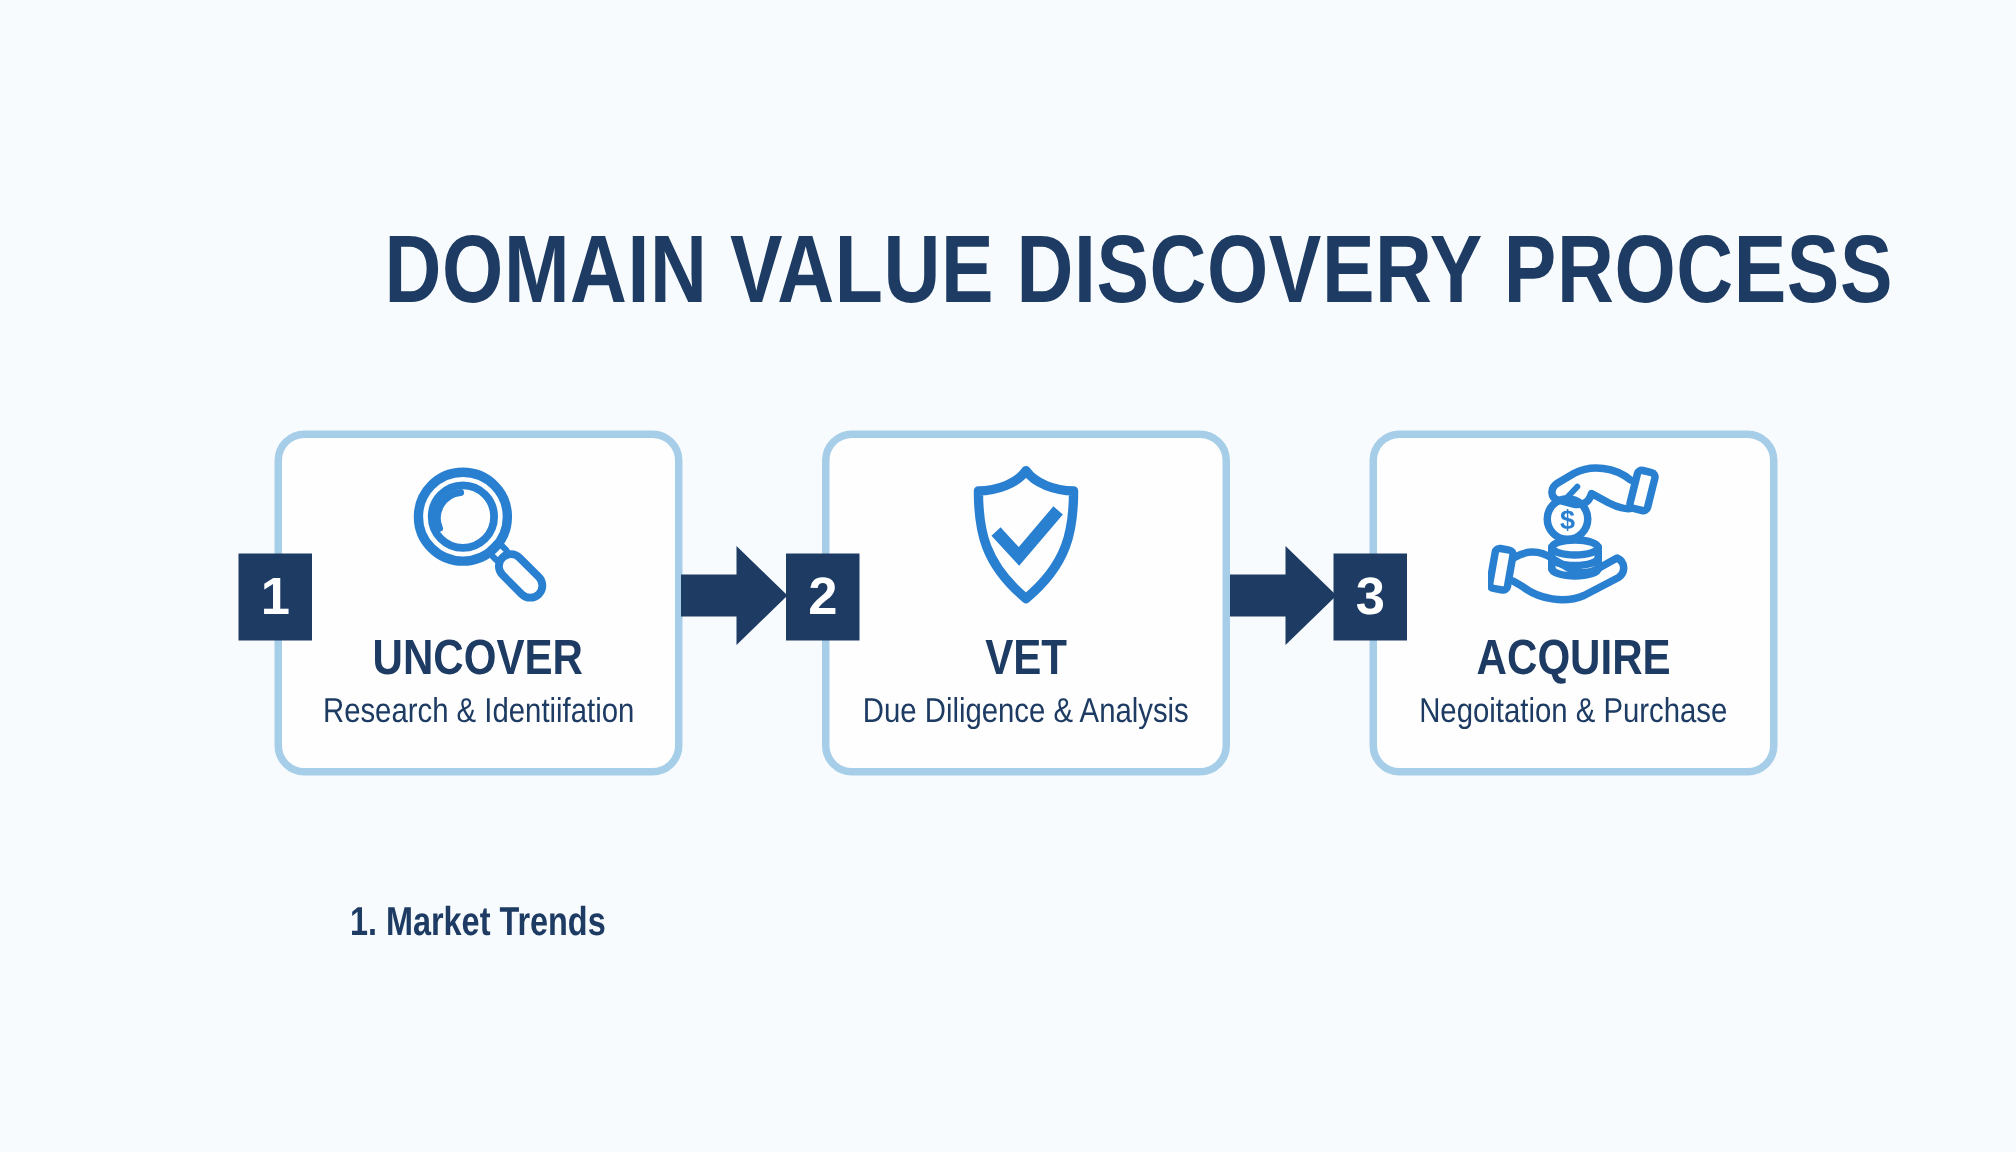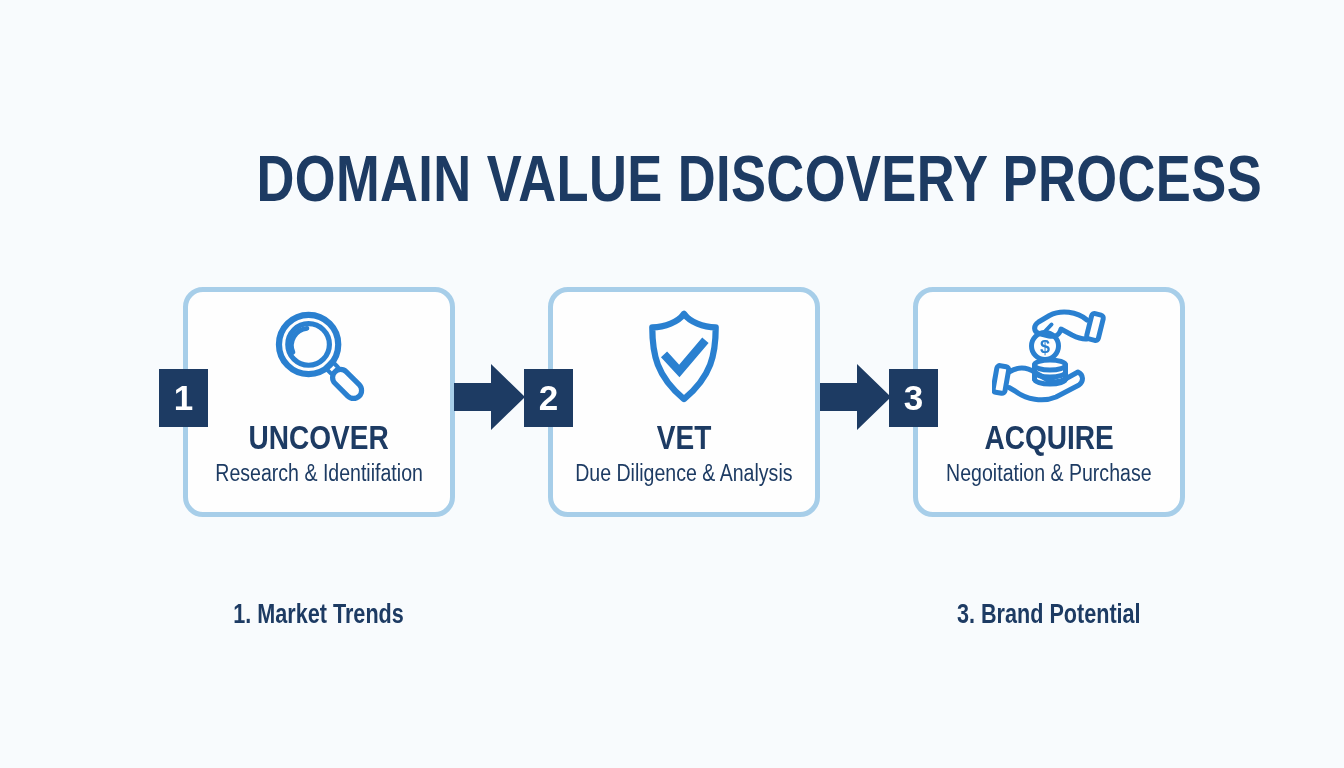--- a/index.html
+++ b/index.html
@@ -123,17 +123,14 @@
   </div>
   <div class="arrow arrow2">
     <svg width="71" height="66" viewBox="0 0 71 66" aria-hidden="true">
       <polygon points="0,19 37,19 37,0 71,33 37,66 37,47 0,47" fill="currentColor"></polygon>
     </svg>
   </div>
 
   <div class="footnote fn1">
     <span class="fn-inner">1. Market Trends</span>
   </div>
-  <div class="footnote fn3">
-    <span class="fn-inner">3. Brand Potential</span>
-  </div>
 
 </div>
 
 </body></html>

